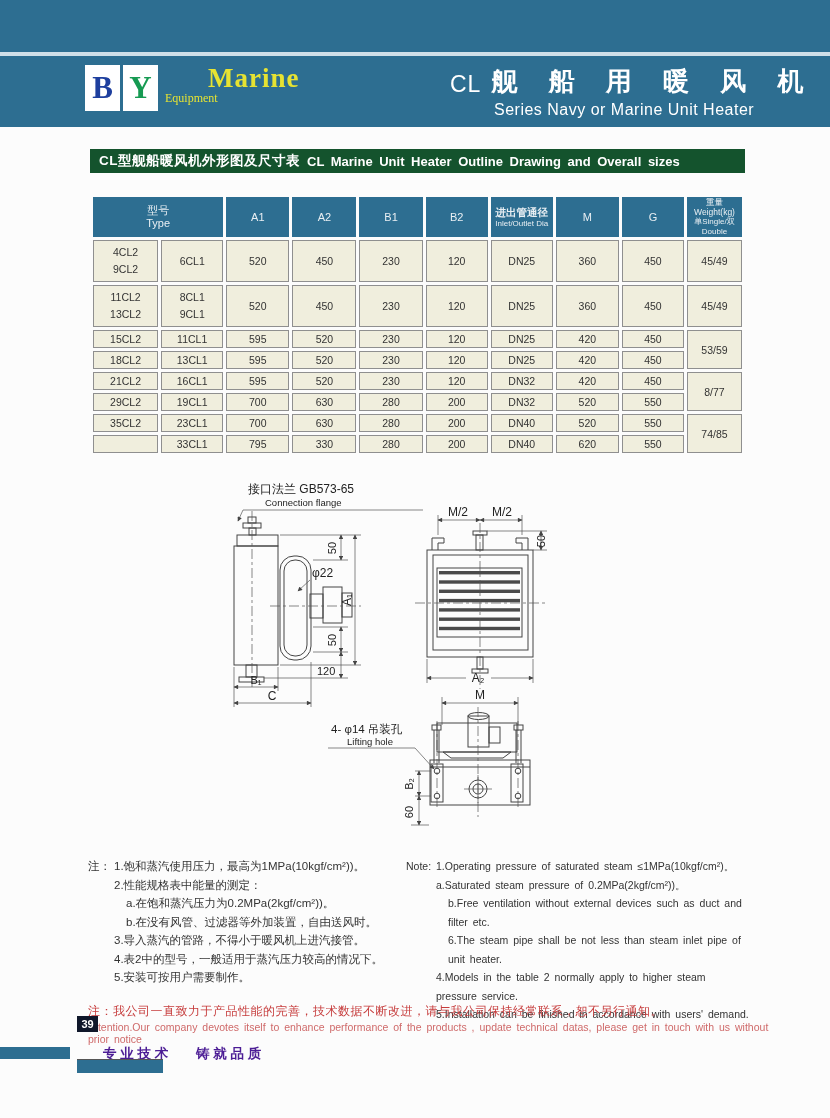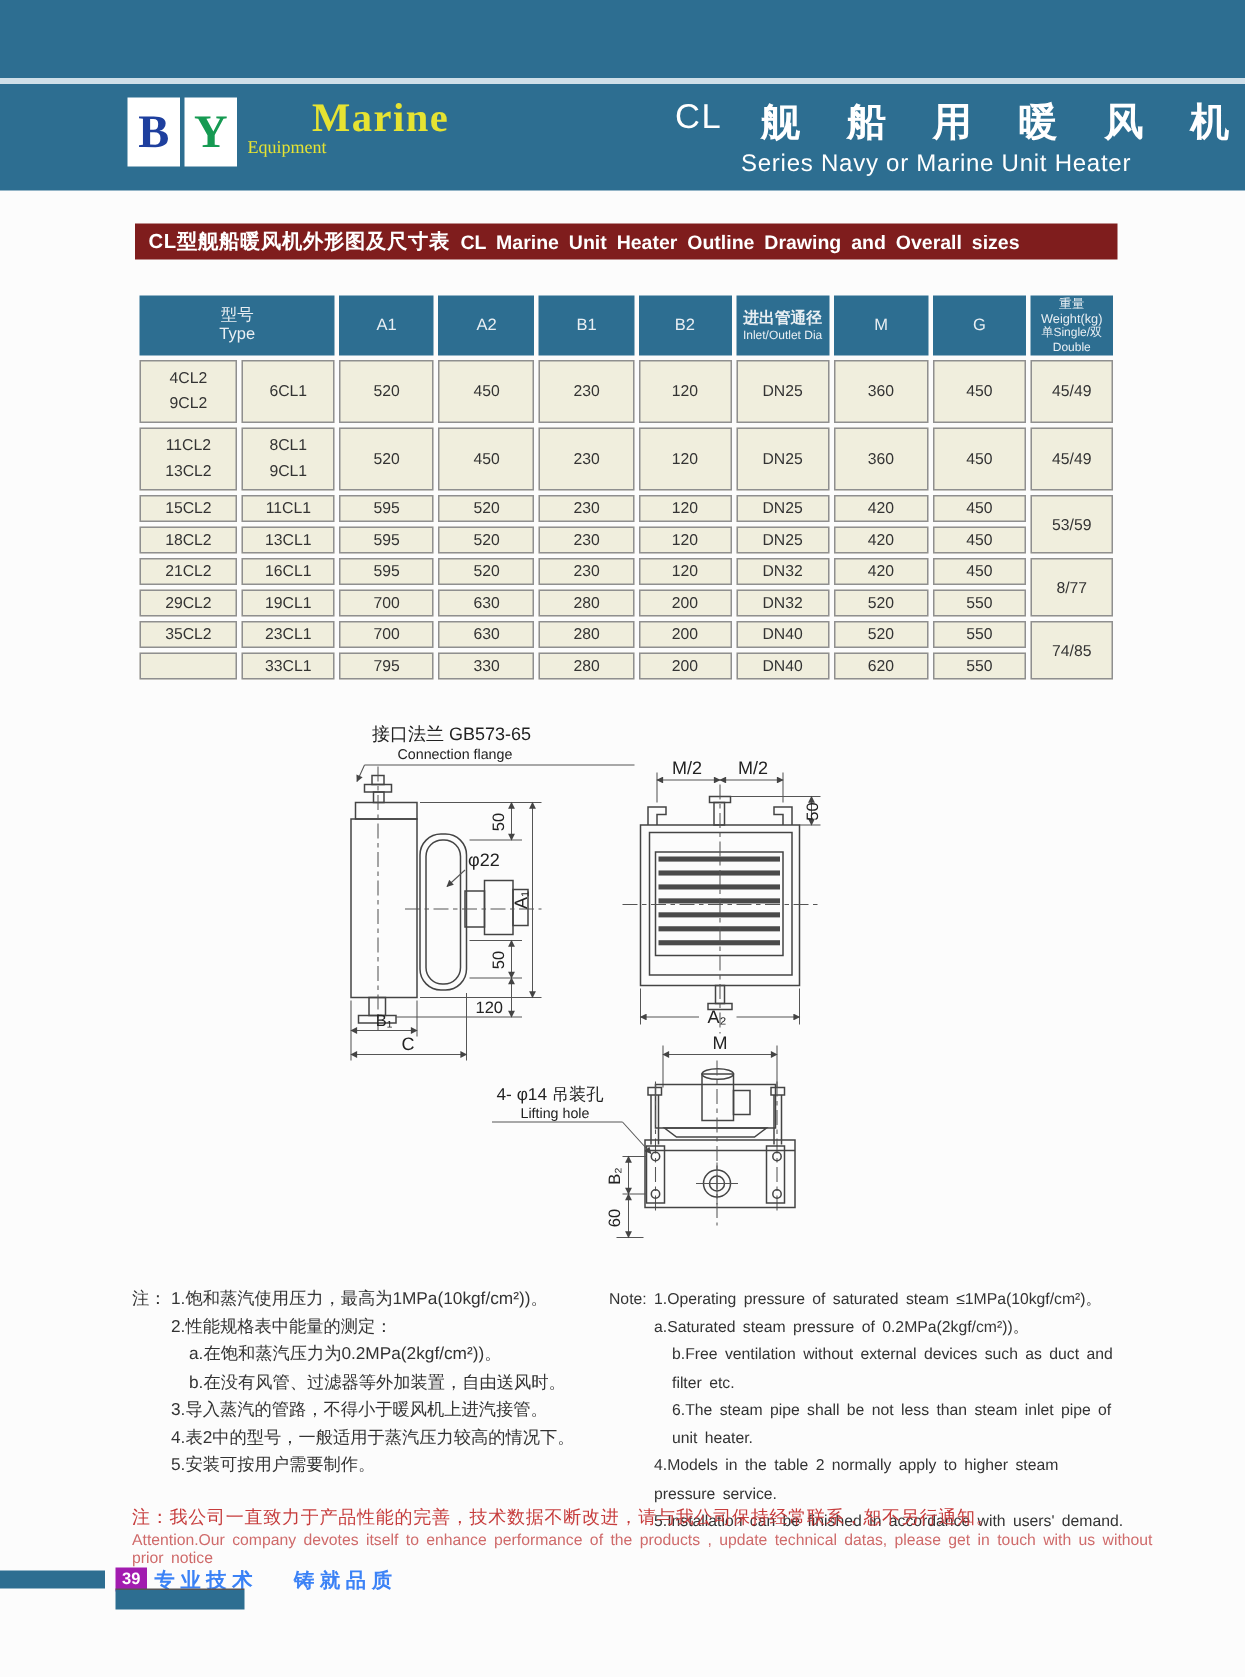--- a/index.html
+++ b/index.html
@@ -15,27 +15,27 @@
   .top-sep   { left:0; top:52px; width:830px; height:4px; background:#cfdfe8; }
   .banner    { left:0; top:56px; width:830px; height:71px; background:#2d6e91; }
   .logo { left:85px; top:9px; display:flex; align-items:flex-start; }
   .logo-box { width:35px; height:46px; background:#fff; display:flex; align-items:center; justify-content:center;
     font-family:"Liberation Serif","DejaVu Serif",serif; font-weight:bold; font-size:31px; margin-right:3px; }
   .logo-b { color:#1e3f9e; } .logo-y { color:#169a52; }
   .logo-text { margin-left:4px; line-height:1; }
   .logo-marine { font-family:"Liberation Serif","DejaVu Serif",serif; font-weight:bold; font-size:27px; color:#e6e332; letter-spacing:1px;margin-left:43px; }
   .logo-equip  { font-family:"Liberation Serif","DejaVu Serif",serif; font-size:12px; color:#e6e332; margin-top:0px; }
   .banner-title { left:450px; top:8px; color:#fff; }
-  .banner-row { display:flex; align-items:flex-start;gap:16px; }
+  .banner-row { display:flex; align-items:flex-end; }
   .cl-code { font-size:23px; letter-spacing:1px; padding-bottom:1px; }
   .title-cjk { font-size:26px; font-weight:bold; letter-spacing:12px; margin-left:10px; white-space:nowrap; }
   .banner-sub { font-size:16px; margin-top:2px; margin-left:44px; letter-spacing:0.5px; }
 
   
-  .section-title { left:90px; top:149px; width:655px; height:24px; background:#7f1d1d; color:#fff;
+  .section-title { left:90px; top:149px; width:655px; height:24px; background:#14532d; color:#fff;
     display:flex; align-items:center; box-sizing:border-box; padding-left:9px; white-space:nowrap; }
   .section-cn { font-size:13.5px; font-weight:bold; letter-spacing:0.5px; }
   .section-en { font-size:13px; font-weight:bold; margin-left:7px; word-spacing:3px; }
 
   
   table.spec { position:absolute; left:90px; top:194px; width:655px; border-spacing:3px; table-layout:fixed; }
   table.spec th { background:#2d6e91; color:#e9eff3; font-weight:normal; padding:0; }
   table.spec td { background:#f0eedd; border:1px solid #8f8f8f; text-align:center; vertical-align:middle;
     font-size:10.5px; color:#333; padding:0; }
   tr.hdr  th { height:30px; }
@@ -62,23 +62,23 @@
   .notes-label { position:absolute; left:0; top:0; }
   .notes-items div:nth-child(3), .notes-items div:nth-child(4) { padding-left:12px; }
 
   
   .attention { left:88px; top:1004px; width:690px; }
   .attention-cn { font-size:12px; color:#c63c3c; letter-spacing:0.5px; line-height:15px; }
   .attention-en { font-size:10.5px; color:#cf6a6a; margin-top:2px; word-spacing:2px; }
 
   
   .footer-bar-left  { left:0; top:1047px; width:70px; height:12px; background:#2d6e91; }
-  .footer-page { left:77px; top:1045px; width:21px; height:16px; background:#a21caf; color:#fff;
+  .footer-page { left:77px; top:1016px; width:21px; height:16px; background:#0f172a; color:#fff;
     font-size:11px; font-weight:bold; display:flex; align-items:center; justify-content:center; }
-  .footer-slogans { left:103px; top:1045px; font-size:13.5px; font-weight:bold; color:#3b82f6; white-space:nowrap; }
+  .footer-slogans { left:103px; top:1045px; font-size:13.5px; font-weight:bold; color:#4c1d95; white-space:nowrap; }
   .slogan-2 { margin-left:24px; }
   .footer-underline { left:77px; top:1059px; width:86px; height:1px; background:#555; }
   .footer-bar-under { left:77px; top:1060px; width:86px; height:13px; background:#2d6e91; }
 </style>
 </head>
 <body>
 
 <div class="abs top-strip"></div>
 <div class="abs top-sep"></div>
 <div class="abs banner">

